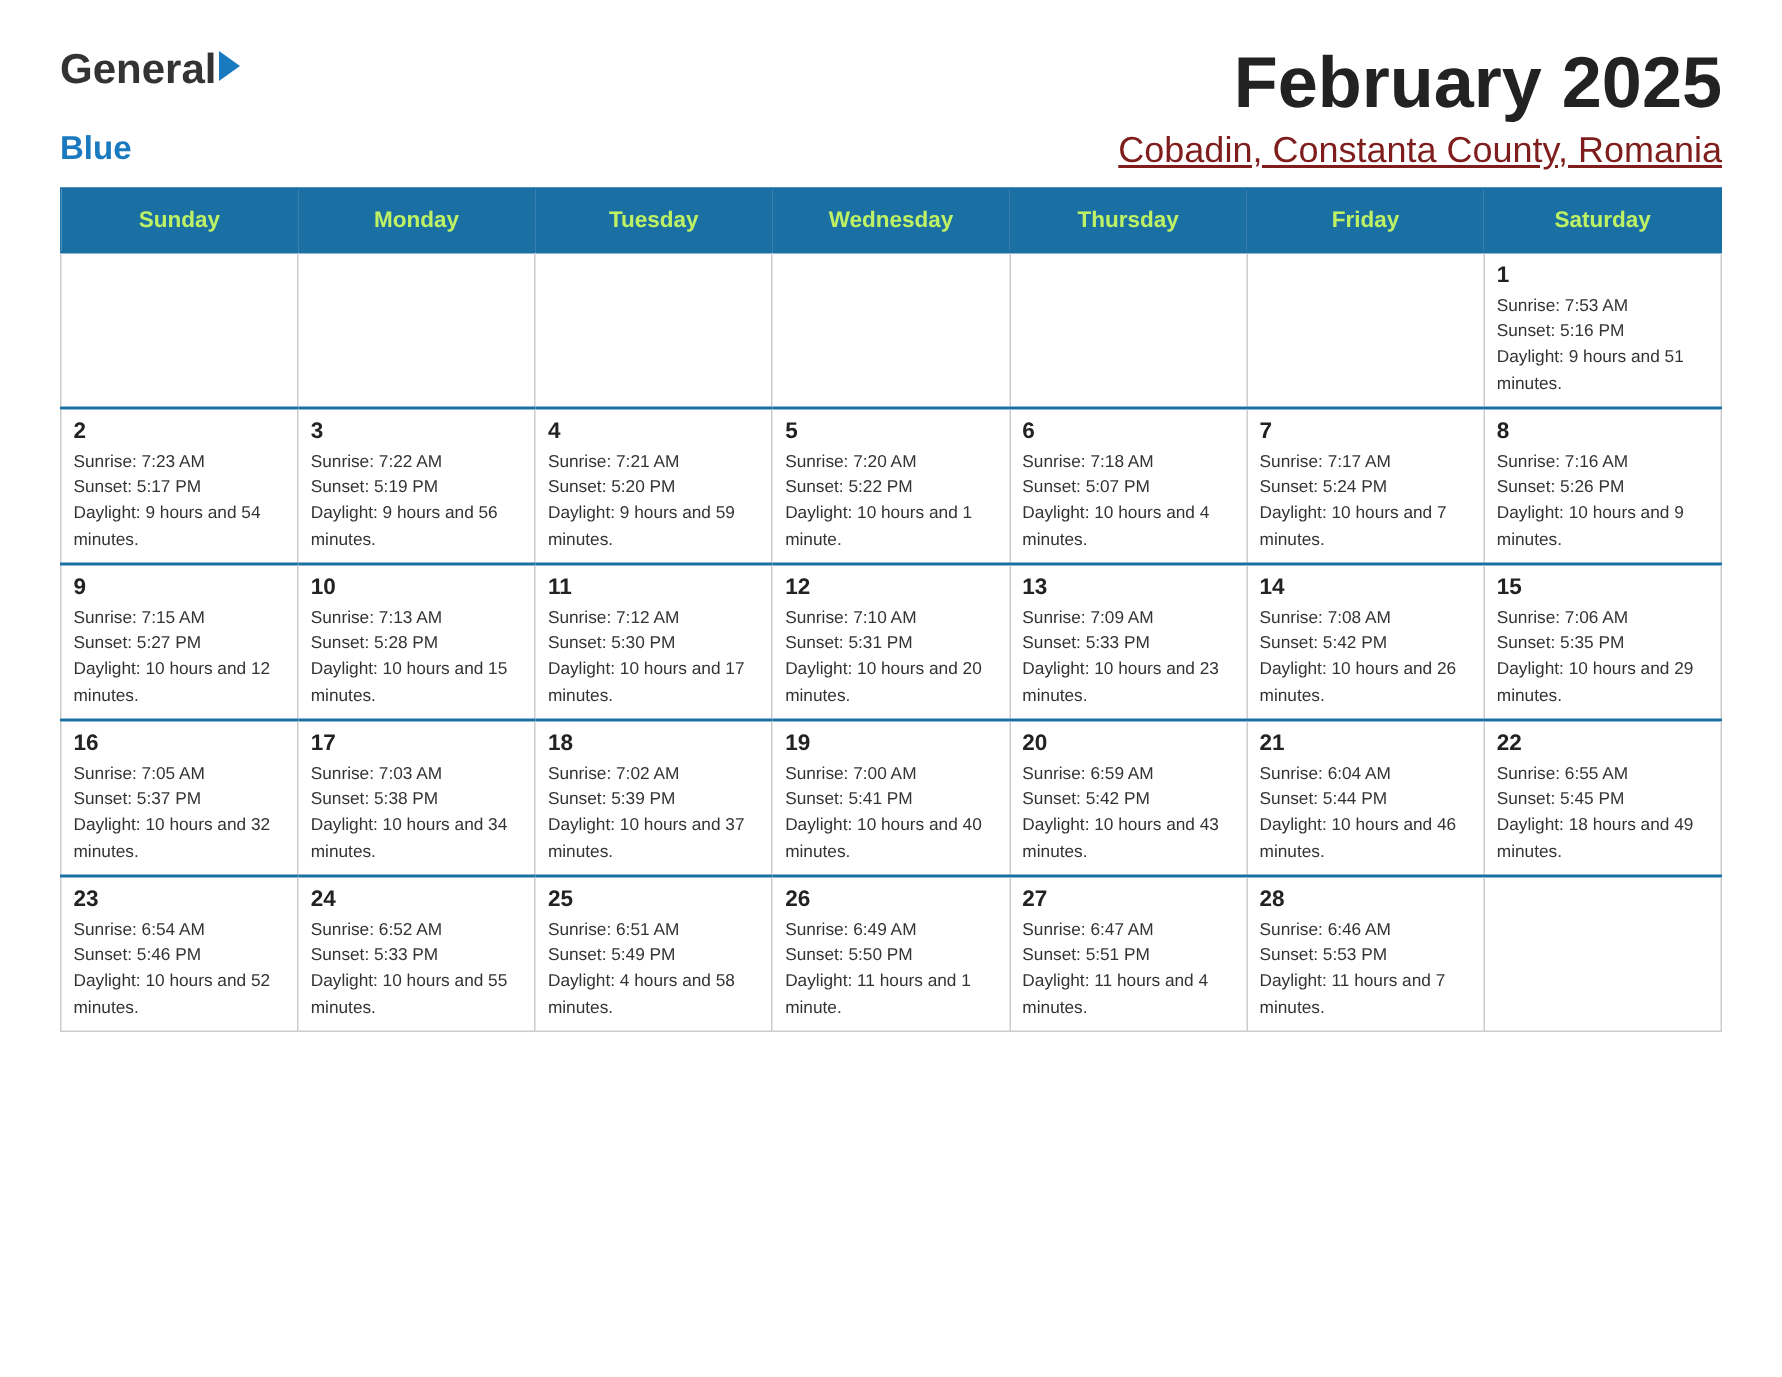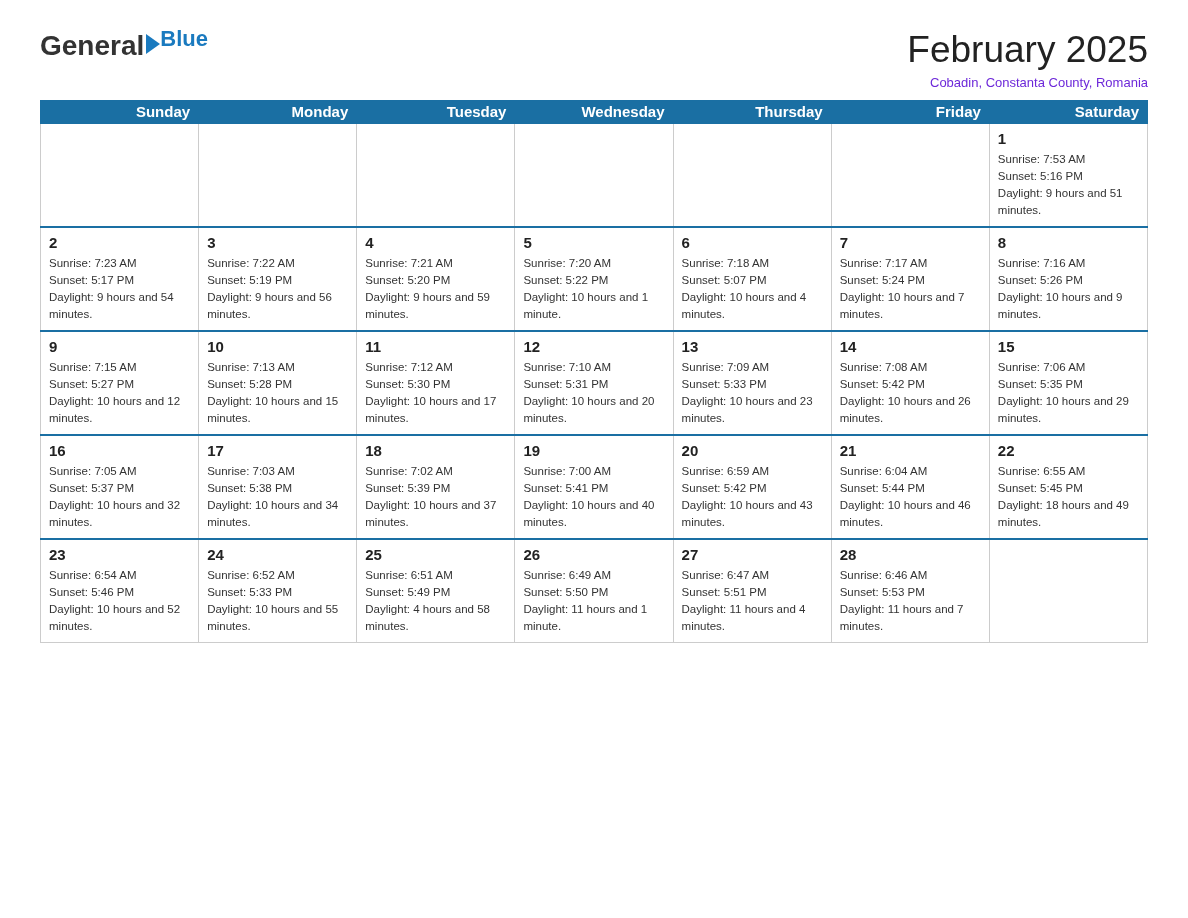--- a/index.html
+++ b/index.html
@@ -11,22 +11,23 @@
       min-height: 918px;
     }
     .header {
       display: flex;
       justify-content: space-between;
       align-items: flex-start;
       margin-bottom: 10px;
     }
     .logo {
       display: flex;
-      flex-direction: row;
+      flex-direction: column;
       align-items: flex-start;
+      gap: 28px;
     }
     .logo-text {
       display: flex;
       align-items: center;
       font-size: 28px;
       font-weight: bold;
       color: #333;
     }
     .logo-arrow {
       width: 0;
@@ -40,42 +41,43 @@
     .logo-subtitle {
       color: #1a7abf;
       font-size: 22px;
       font-weight: bold;
       margin-top: -4px;
     }
     .title-block {
       text-align: right;
     }
     .page-title {
-      font-size: 37px;
-      font-weight: normal;
+      font-size: 48px;
+      font-weight: bold;
       color: #222;
       line-height: 1.1;
     }
     .subtitle {
-      font-size: 13px;
-      color: #6d28d9;
+      font-size: 24px;
+      color: #7f1d1d;
       margin-top: 4px;
+      text-decoration: underline;
     }
     .calendar {
       width: 100%;
       border-collapse: collapse;
       margin-top: 10px;
     }
     .calendar thead th {
       background-color: #1a6fa3;
-      color: #ffffff;
+      color: #bef264;
       font-size: 15px;
       font-weight: bold;
-      padding: 2px 8px;
-      text-align: right;
+      padding: 12px 8px;
+      text-align: center;
       border: 1px solid #1a6fa3;
     }
     .calendar tbody td {
       vertical-align: top;
       border: 1px solid #ccc;
       padding: 6px 8px;
       width: 14.28%;
       min-height: 110px;
       font-size: 12px;
       color: #333;

